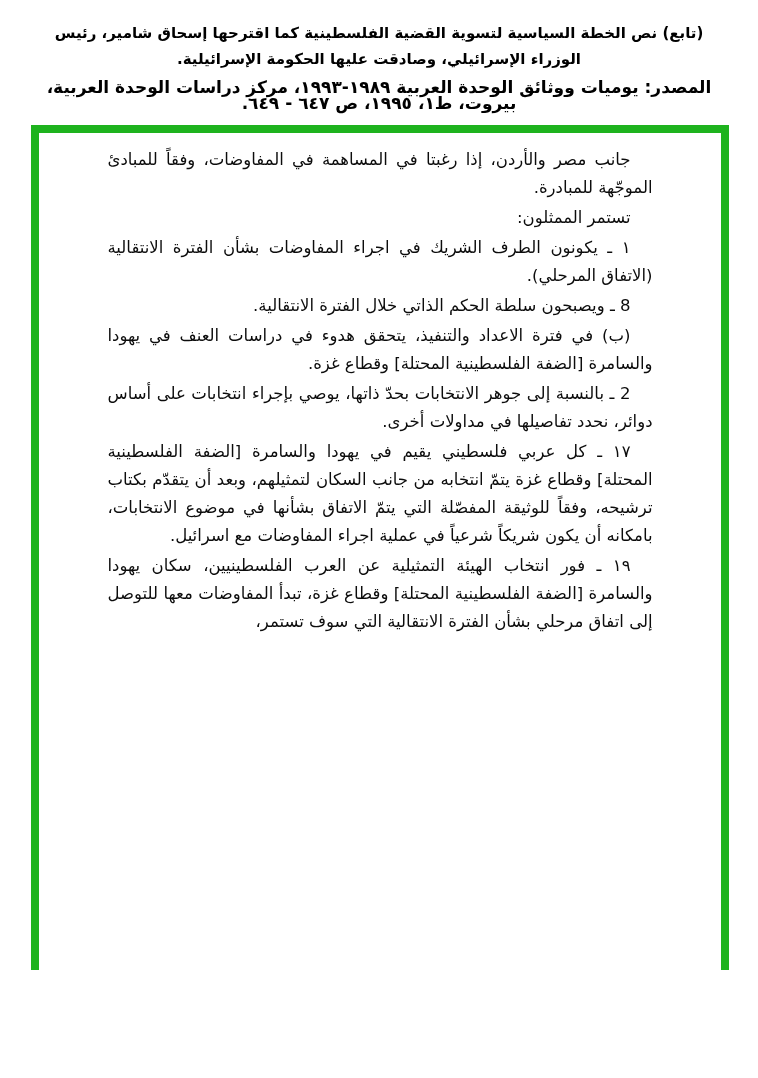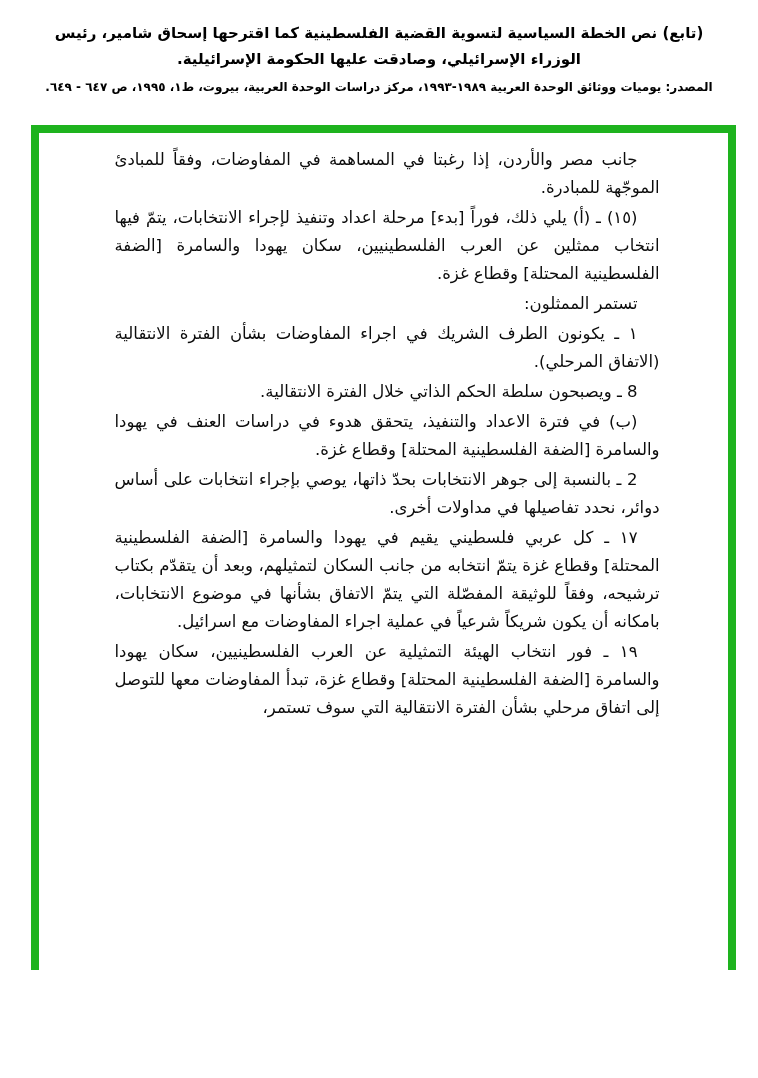--- a/index.html
+++ b/index.html
@@ -25,21 +25,21 @@
     color: #000000;
   }
   .doc-title {
     font-weight: bold;
     font-size: 15px;
     line-height: 26px;
     margin: 0 10px;
   }
   .doc-source {
     font-weight: bold;
-    font-size: 12px;
+    font-size: 17px;
     line-height: 16px;
     margin-top: 7px;
   }
   .content-frame {
     position: absolute;
     left: 31px;
     top: 125px;
     width: 682px;
     height: 881px;
     border: 8px solid #1eb31e;
@@ -73,24 +73,23 @@
 </head>
 <body>
 
 <div class="page">
 
   <div class="doc-header">
     <div class="doc-title">(تابع) نص الخطة السياسية لتسوية القضية الفلسطينية كما اقترحها إسحاق شامير، رئيس الوزراء الإسرائيلي، وصادقت عليها الحكومة الإسرائيلية.</div>
     <div class="doc-source">المصدر: يوميات ووثائق الوحدة العربية ١٩٨٩-١٩٩٣، مركز دراسات الوحدة العربية، بيروت، ط١، ١٩٩٥، ص ٦٤٧ - ٦٤٩.</div>
   </div>
 
-  <div class="content-frame" style="border-color: rgb(30, 179, 30); padding-left: 7px;">
+  <div class="content-frame" style="border-color: rgb(30, 179, 30);">
     <div class="text-column">
         <p class="para">جانب مصر والأردن، إذا رغبتا في المساهمة في المفاوضات، وفقاً للمبادئ الموجّهة للمبادرة.</p>
-        <p class="para">(١٥) ـ (أ) يلي ذلك، فوراً [بدء] مرحلة اعداد وتنفيذ لإجراء الانتخابات، يتمّ فيها انتخاب ممثلين عن العرب الفلسطينيين، سكان يهودا والسامرة [الضفة الفلسطينية المحتلة] وقطاع غزة.</p>
         <p class="para">تستمر الممثلون:</p>
         <p class="para">١ ـ يكونون الطرف الشريك في اجراء المفاوضات بشأن الفترة الانتقالية (الاتفاق المرحلي).</p>
         <p class="para">8 ـ ويصبحون سلطة الحكم الذاتي خلال الفترة الانتقالية.</p>
         <p class="para">(ب) في فترة الاعداد والتنفيذ، يتحقق هدوء في دراسات العنف في يهودا والسامرة [الضفة الفلسطينية المحتلة] وقطاع غزة.</p>
         <p class="para">2 ـ بالنسبة إلى جوهر الانتخابات بحدّ ذاتها، يوصي بإجراء انتخابات على أساس دوائر، نحدد تفاصيلها في مداولات أخرى.</p>
         <p class="para">١٧ ـ كل عربي فلسطيني يقيم في يهودا والسامرة [الضفة الفلسطينية المحتلة] وقطاع غزة يتمّ انتخابه من جانب السكان لتمثيلهم، وبعد أن يتقدّم بكتاب ترشيحه، وفقاً للوثيقة المفصّلة التي يتمّ الاتفاق بشأنها في موضوع الانتخابات، بامكانه أن يكون شريكاً شرعياً في عملية اجراء المفاوضات مع اسرائيل.</p>
         <p class="para">١٩ ـ فور انتخاب الهيئة التمثيلية عن العرب الفلسطينيين، سكان يهودا والسامرة [الضفة الفلسطينية المحتلة] وقطاع غزة، تبدأ المفاوضات معها للتوصل إلى اتفاق مرحلي بشأن الفترة الانتقالية التي سوف تستمر،</p>
       </div>
   </div>
 

